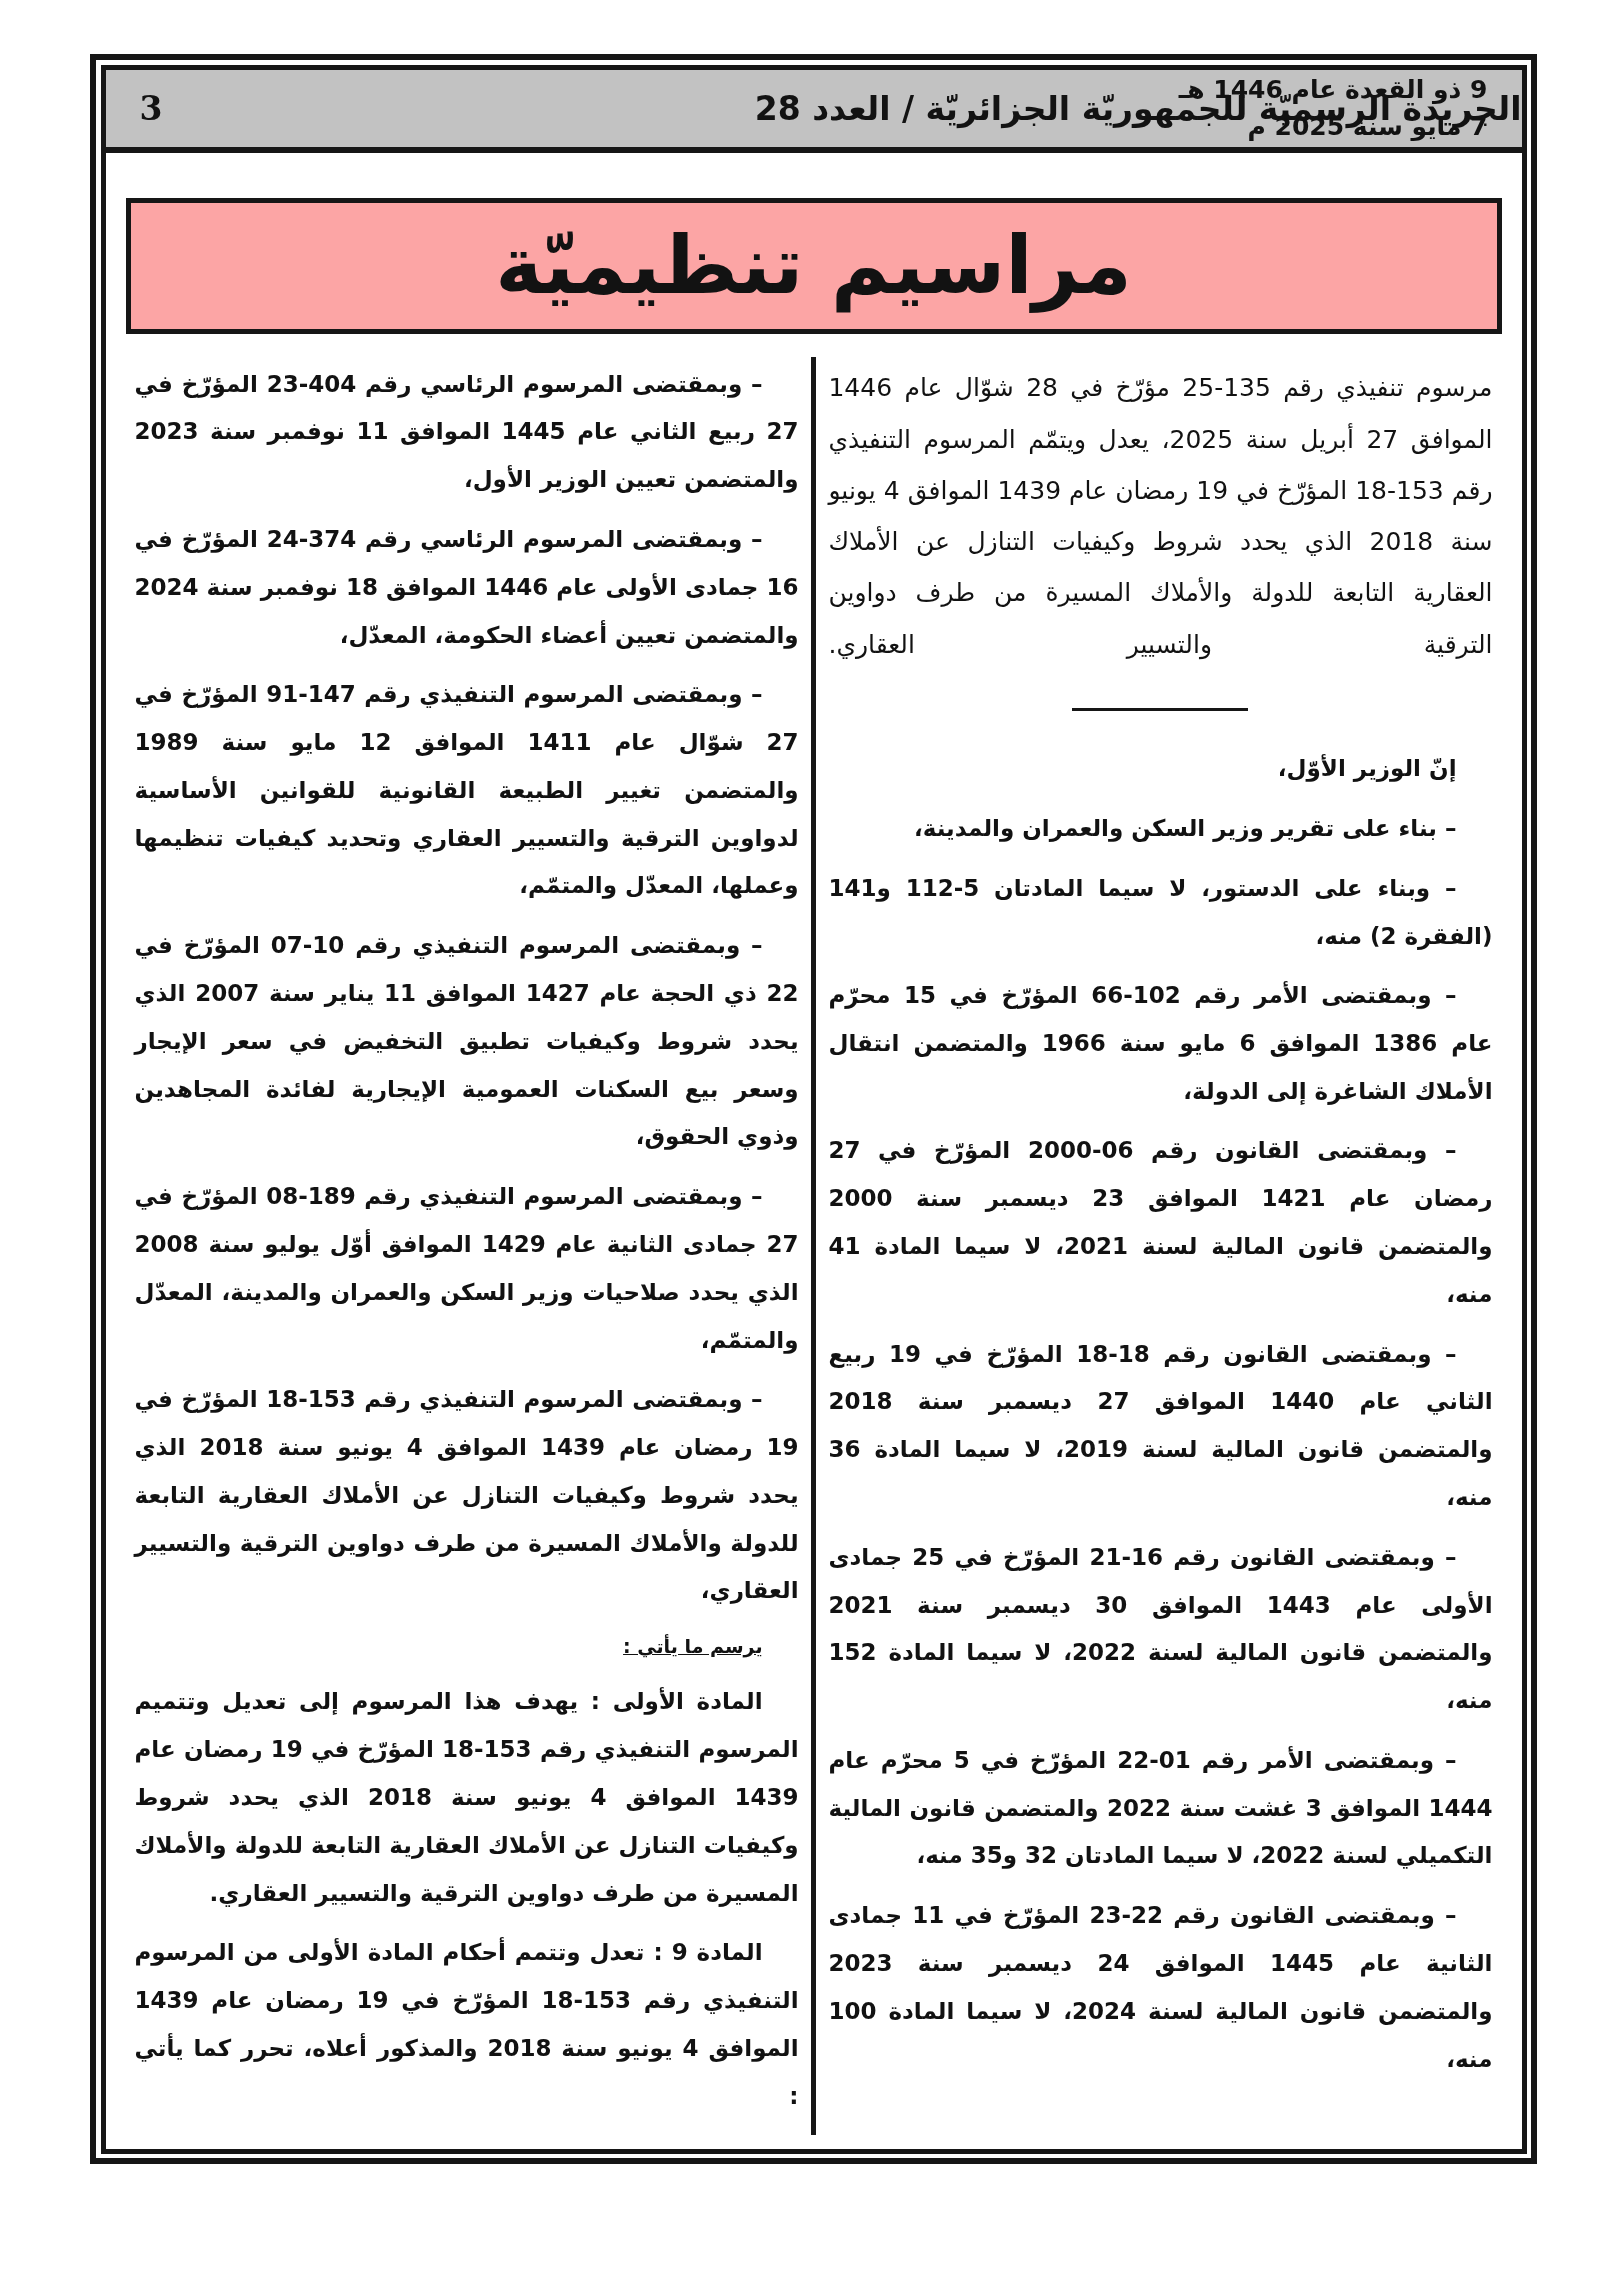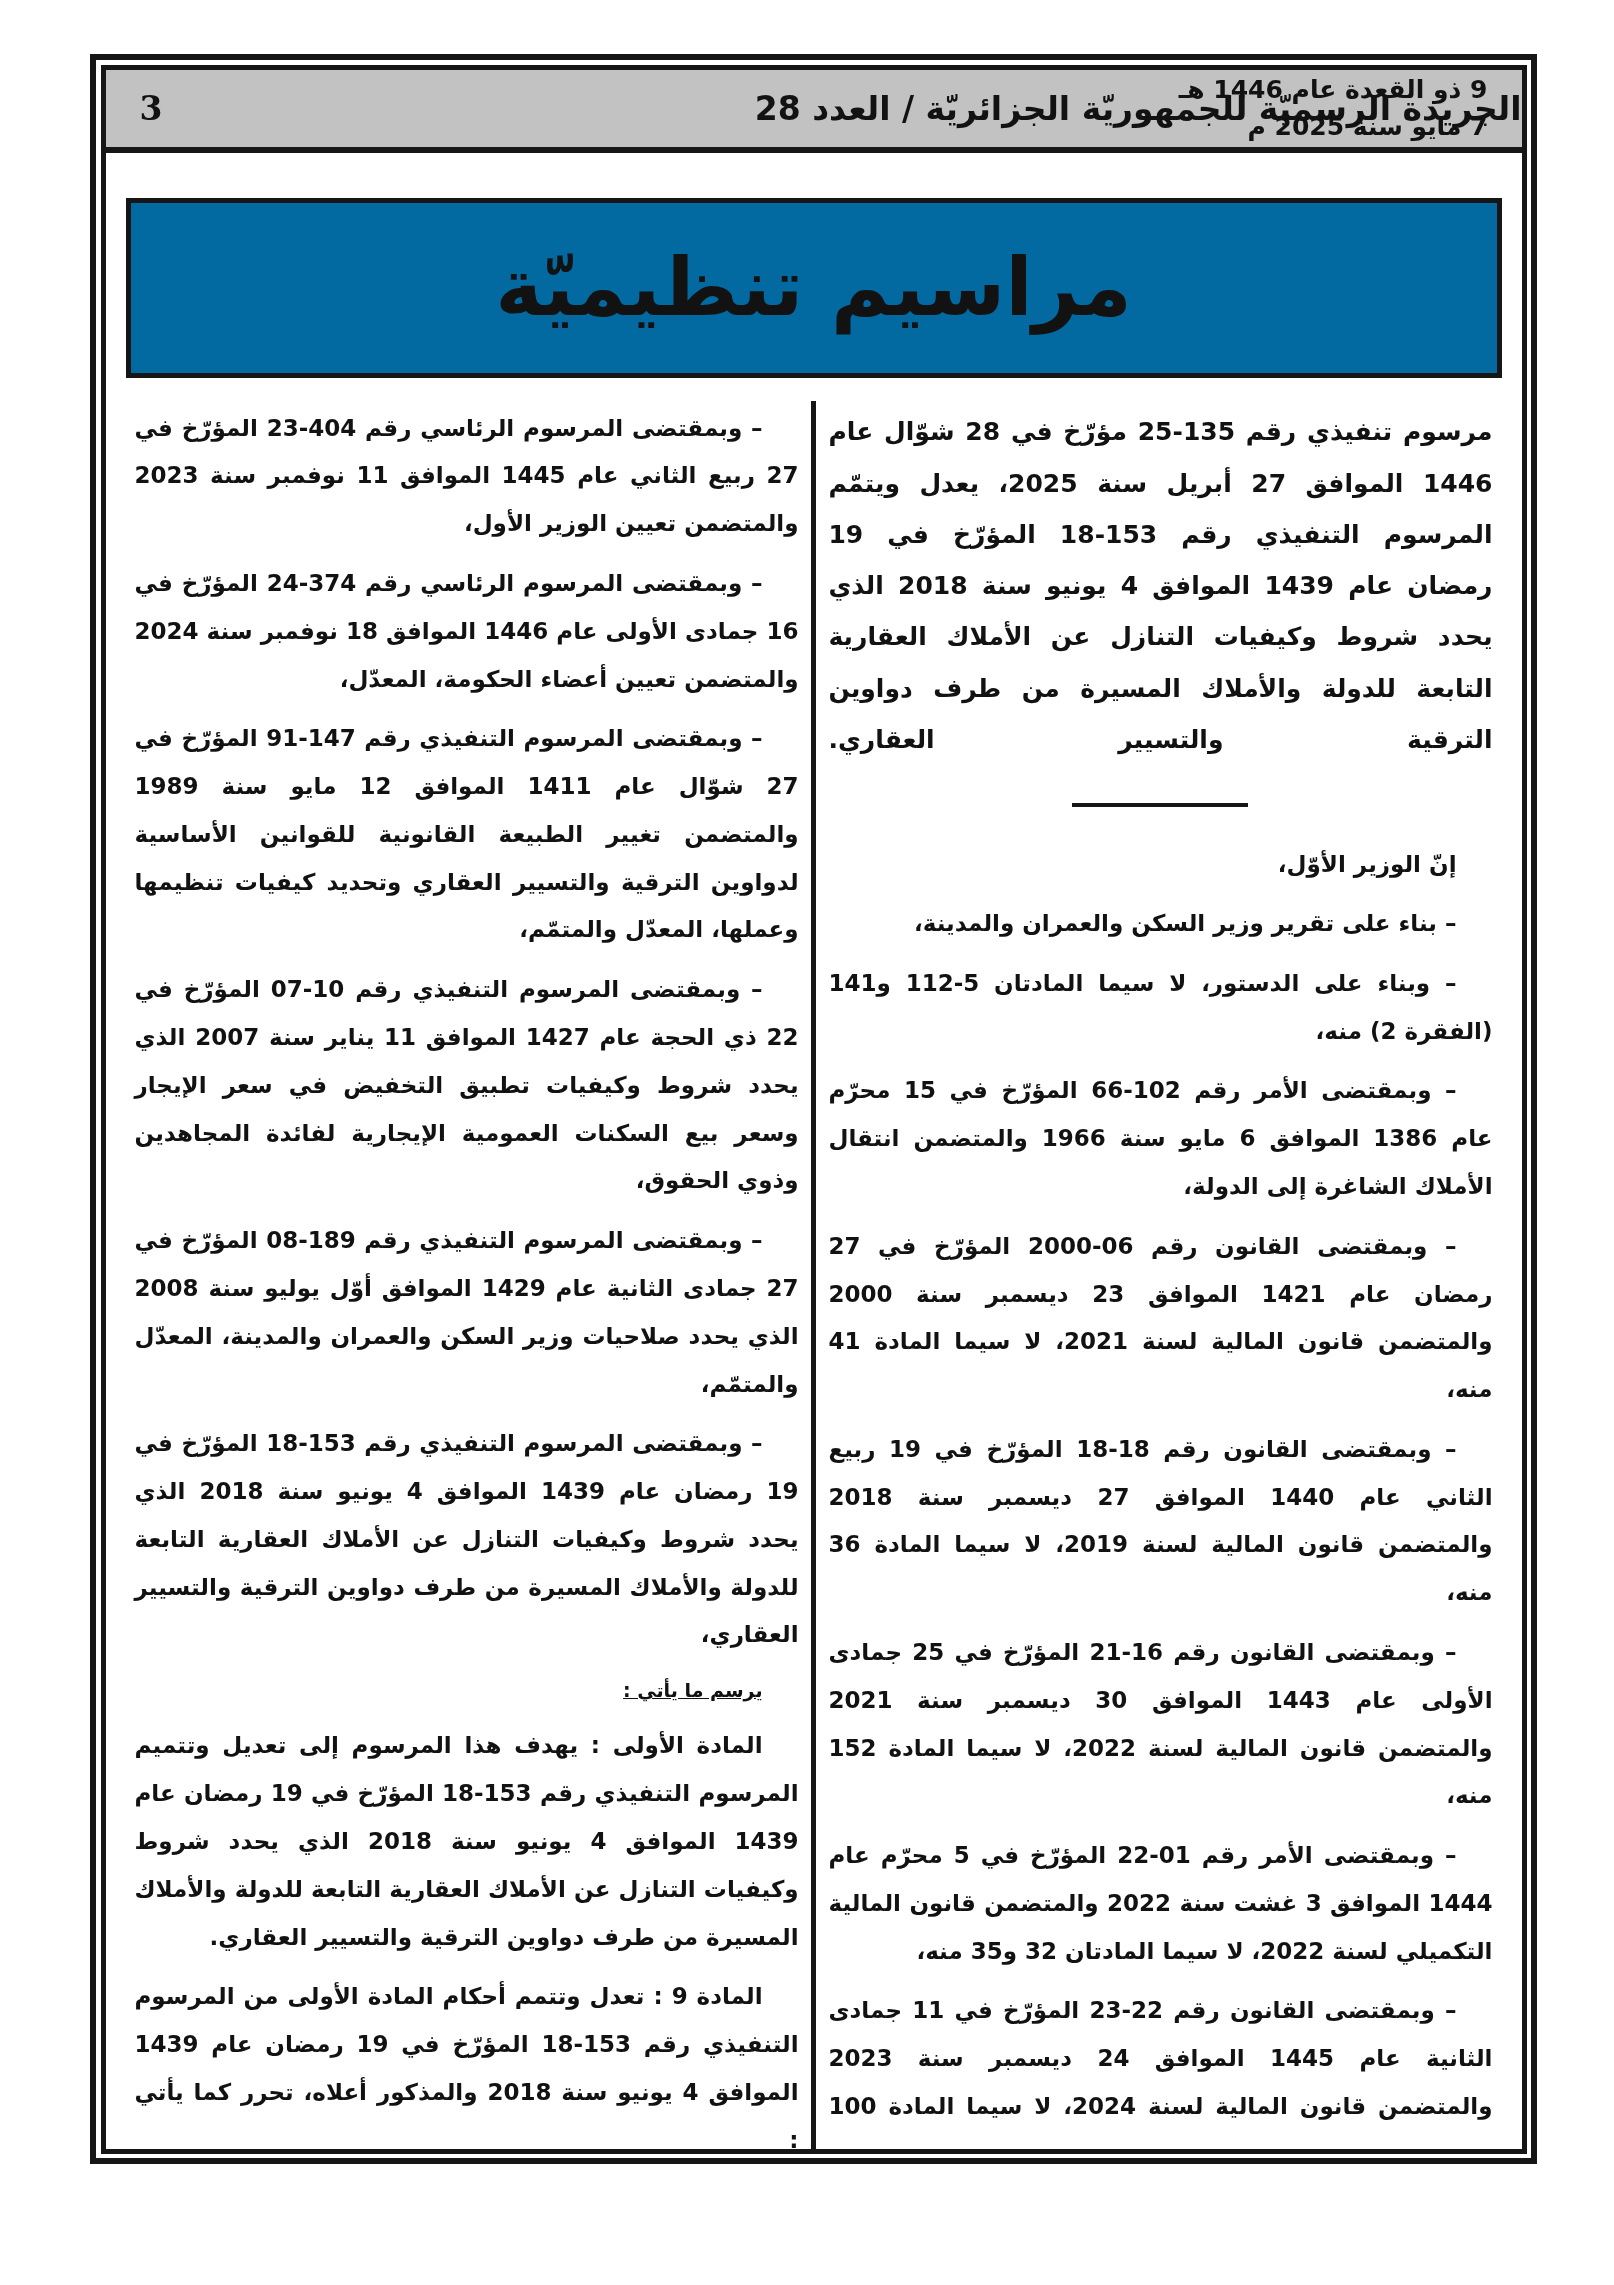--- a/index.html
+++ b/index.html
@@ -23,38 +23,38 @@
     padding:0 34px;
   }
   .dates{font-weight:bold;font-size:25px;line-height:1.5;text-align:right;white-space:nowrap;margin-left:41px;}
   .journal-title{
     position:absolute;left:0;right:0;text-align:right;
     font-weight:bold;font-size:33px;pointer-events:none;
   }
   .page-num{font-family:"DejaVu Serif",serif;font-weight:bold;font-size:33px;}
   
   .banner{
-    margin:45px 20px 0;height:180px;box-sizing:border-box;
-    border:5.4px solid #161616;background:#0369a1;
+    margin:45px 20px 0;height:136px;box-sizing:border-box;
+    border:5.4px solid #161616;background:#fca5a5;
     display:flex;align-items:center;justify-content:center;
   }
   .banner-text{font-size:80px;font-weight:bold;letter-spacing:1.8px;}
   
   .columns{
     direction:rtl;display:flex;margin-top:23.5px;height:1778px;
     padding:0 16.3px;box-sizing:border-box;overflow:hidden;
   }
   .col{
     flex:1;padding:3.6px 12.7px 0;box-sizing:border-box;
     font-size:23px;font-weight:bold;line-height:2.08;text-align:justify;
   }
   .divider{width:4.5px;background:#161616;}
   .col p{margin:0 0 11.8px;text-indent:36px;}
   .decree-title{
-    margin:1.8px 0 5.4px;font-size:25px;line-height:2.05;font-weight:bold;
+    margin:1.8px 0 5.4px;font-size:25px;line-height:2.05;font-weight:normal;
     text-align:justify;text-align-last:justify;
   }
   .rule{width:176px;height:3.6px;background:#161616;margin:38px auto 34px;}
   .enactment{font-size:19px;text-decoration:underline;}
   .art-label{white-space:nowrap;}
 </style>
 </head>
 <body>
 
 <div class="frame">

